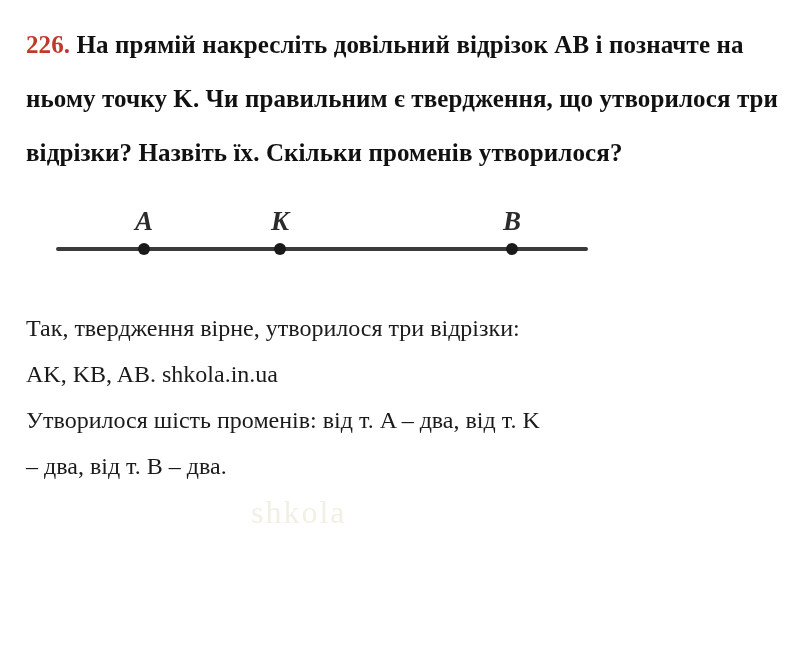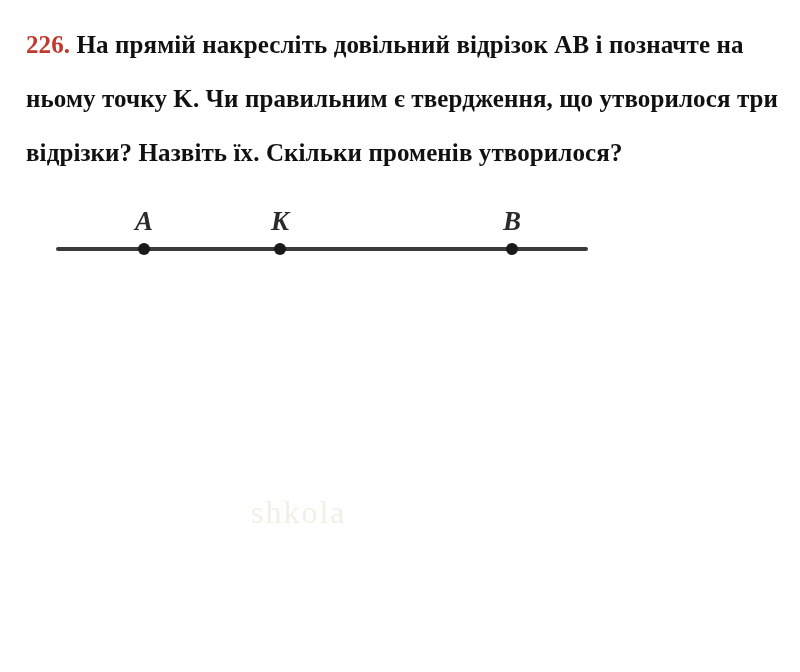--- a/index.html
+++ b/index.html
@@ -79,14 +79,20 @@
       <text x="254" y="36" text-anchor="middle" font-family="Liberation Serif, serif" font-style="italic" font-weight="bold" font-size="27" fill="#2b2b2b">K</text>
       <text x="486" y="36" text-anchor="middle" font-family="Liberation Serif, serif" font-style="italic" font-weight="bold" font-size="27" fill="#2b2b2b">B</text>
       <line x1="32" y1="55" x2="560" y2="55" stroke="#3a3a3a" stroke-width="4" stroke-linecap="round"></line>
       <circle cx="118" cy="55" r="6" fill="#1a1a1a"></circle>
       <circle cx="254" cy="55" r="6" fill="#1a1a1a"></circle>
       <circle cx="486" cy="55" r="6" fill="#1a1a1a"></circle>
     </svg>
     <div class="watermark">shkola</div>
   </div>
 
+  <div class="answer">
+    <p>Так, твердження вірне, утворилося три відрізки:</p>
+    <p>AK, KB, AB. shkola.in.ua</p>
+    <p>Утворилося шість променів: від т. A – два, від т. K</p>
+    <p>– два, від т. B – два.</p>
+  </div>
 
 </div>
 
 </body></html>

